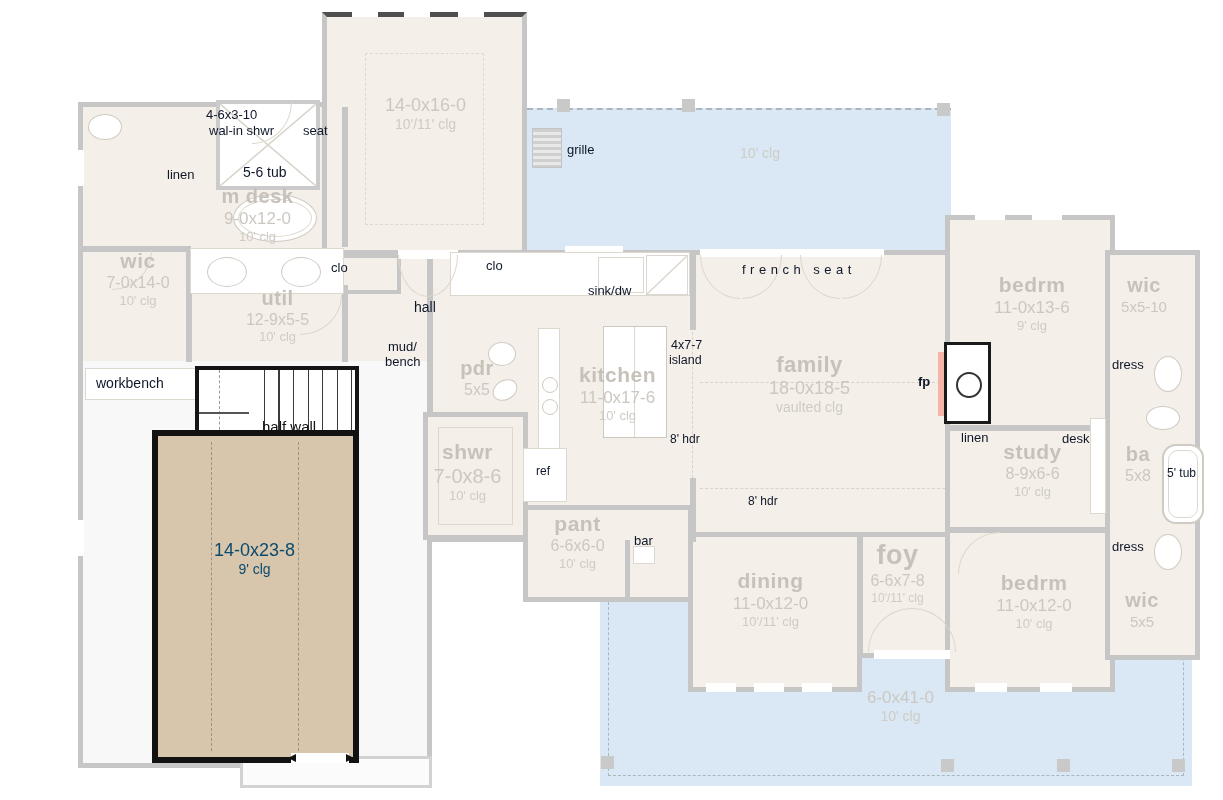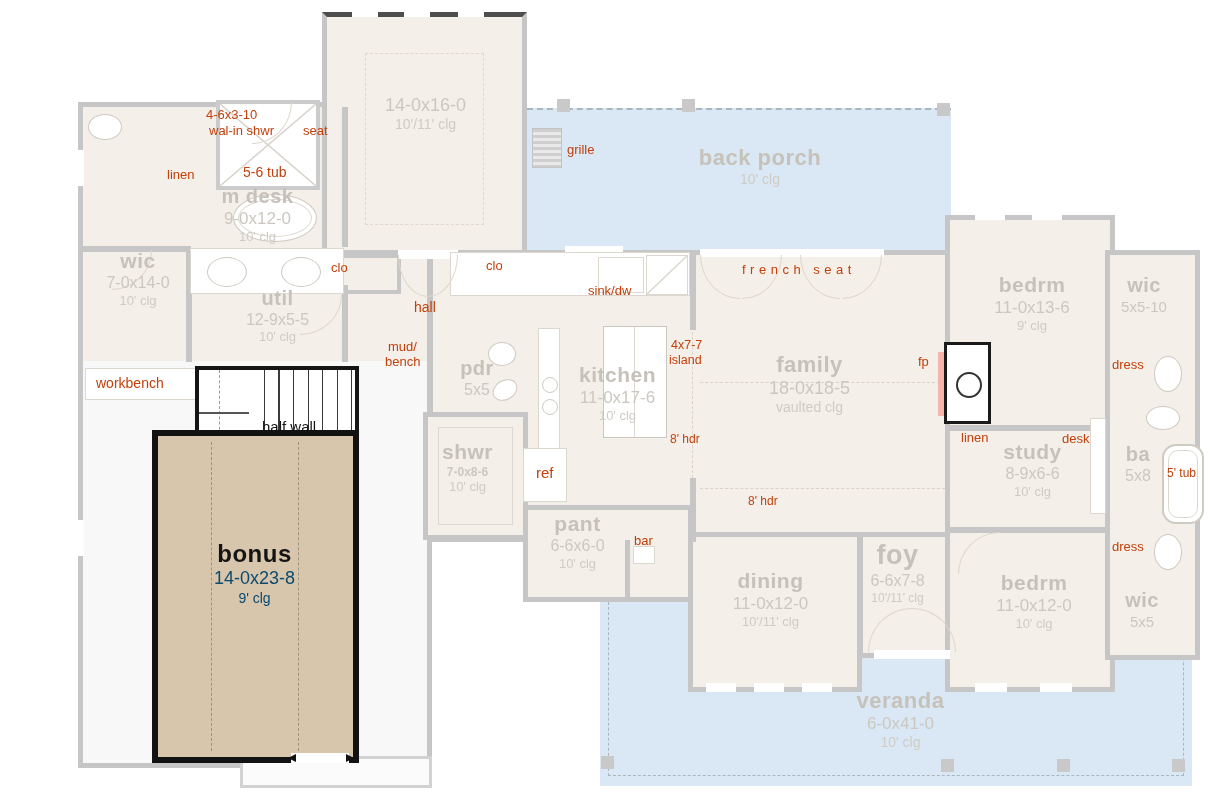--- a/index.html
+++ b/index.html
@@ -21,21 +21,21 @@
   .arc{border:0 solid #ddd6cb;background:transparent;}
   .arc-dl{border-left:1.5px solid #ddd6cb;border-bottom:1.5px solid #ddd6cb;border-bottom-left-radius:100%;}
   .arc-dr{border-right:1.5px solid #ddd6cb;border-bottom:1.5px solid #ddd6cb;border-bottom-right-radius:100%;}
   .arc-ul{border-left:1.5px solid #ddd6cb;border-top:1.5px solid #ddd6cb;border-top-left-radius:100%;}
   .arc-ur{border-right:1.5px solid #ddd6cb;border-top:1.5px solid #ddd6cb;border-top-right-radius:100%;}
   
   .lbl{position:absolute;color:#c6c2ba;text-align:center;line-height:1.18;white-space:nowrap;}
   .lbl .nm{font-weight:bold;letter-spacing:.5px;}
   .lbl .dm{color:#ccc8c1;}
   .lbl .cl{color:#cfccc5;}
-  .sm{position:absolute;color:#c2410c;font-size:13px;white-space:nowrap;}
+  .sm{position:absolute;color:#0f172a;font-size:13px;white-space:nowrap;}
   .dark{color:#141414;}
   .dark .dm,.dark .cl{color:#0c4a6e;}
   
   #stairs{background:#ffffff;border:4px solid #151515;}
   #stairs .treads{position:absolute;left:52px;right:0;top:0;bottom:0;
      background:repeating-linear-gradient(90deg, transparent 0 13px, #3a3a3a 13px 14.5px);}
   #stairs .rail{position:absolute;left:20px;top:0;bottom:0;border-left:1px dashed #9a9a9a;}
   #bonus-room{background:#d7c5ac;border:6px solid #121212;}
   .bdash{position:absolute;top:6px;bottom:6px;border-left:1.5px dashed #9d9181;}
   .tri{width:0;height:0;position:absolute;}
@@ -187,46 +187,44 @@
     <div style="position:absolute;left:133px;bottom:-6px;width:58px;height:10px;background:#fff;"></div>
     <div class="tri" style="left:130px;bottom:-5px;border-top:4px solid transparent;border-bottom:4px solid transparent;border-right:8px solid #121212;"></div>
     <div class="tri" style="left:188px;bottom:-5px;border-top:4px solid transparent;border-bottom:4px solid transparent;border-left:8px solid #121212;"></div>
   </div>
 
   <div class="lbl" style="left:338px;top:95px;width:175px;">
     <div class="dm" style="font-size:18px;">14-0x16-0</div>
     <div class="cl" style="font-size:14px;">10'/11' clg</div>
   </div>
   <div class="lbl" style="left:655px;top:145px;width:210px;">
-    <div class="nm" style="font-size:22px;">back porch</div>
     <div class="cl" style="font-size:14px;">10' clg</div>
   </div>
   <div class="lbl" style="left:200px;top:185px;width:115px;">
     <div class="nm" style="font-size:20px;">m desk</div>
     <div class="dm" style="font-size:17px;">9-0x12-0</div>
     <div class="cl" style="font-size:13px;">10' clg</div>
   </div>
   <div class="lbl" style="left:88px;top:249px;width:100px;">
     <div class="nm" style="font-size:21px;">wic</div>
     <div class="dm" style="font-size:16px;">7-0x14-0</div>
     <div class="cl" style="font-size:13px;">10' clg</div>
   </div>
   <div class="lbl" style="left:225px;top:287px;width:105px;">
     <div class="nm" style="font-size:20px;">util</div>
     <div class="dm" style="font-size:16px;">12-9x5-5</div>
     <div class="cl" style="font-size:13px;">10' clg</div>
   </div>
   <div class="lbl dark" style="left:182px;top:540px;width:145px;">
-    <div class="nm" style="font-size:24px;">bonus</div>
     <div class="dm" style="font-size:18px;">14-0x23-8</div>
     <div class="cl" style="font-size:14px;">9' clg</div>
   </div>
   <div class="lbl" style="left:415px;top:440px;width:105px;">
     <div class="nm" style="font-size:21px;">shwr</div>
-    <div class="dm" style="font-size:12px;font-weight:bold;">7-0x8-6</div>
+    <div class="dm" style="font-size:20px;">7-0x8-6</div>
     <div class="cl" style="font-size:13px;">10' clg</div>
   </div>
   <div class="lbl" style="left:437px;top:357px;width:80px;">
     <div class="nm" style="font-size:20px;">pdr</div>
     <div class="dm" style="font-size:16px;">5x5</div>
   </div>
   <div class="lbl" style="left:550px;top:363px;width:135px;">
     <div class="nm" style="font-size:21px;">kitchen</div>
     <div class="dm" style="font-size:17px;">11-0x17-6</div>
     <div class="cl" style="font-size:13px;">10' clg</div>
@@ -272,21 +270,20 @@
   </div>
   <div class="lbl" style="left:1103px;top:274px;width:82px;">
     <div class="nm" style="font-size:20px;">wic</div>
     <div class="dm" style="font-size:15px;">5x5-10</div>
   </div>
   <div class="lbl" style="left:1106px;top:589px;width:72px;">
     <div class="nm" style="font-size:20px;">wic</div>
     <div class="dm" style="font-size:15px;">5x5</div>
   </div>
   <div class="lbl" style="left:818px;top:688px;width:165px;">
-    <div class="nm" style="font-size:22px;">veranda</div>
     <div class="dm" style="font-size:17px;">6-0x41-0</div>
     <div class="cl" style="font-size:14px;">10' clg</div>
   </div>
 
   <div class="sm" style="left:206px;top:107px;">4-6x3-10</div>
   <div class="sm" style="left:209px;top:123px;">wal-in shwr</div>
   <div class="sm" style="left:303px;top:123px;">seat</div>
   <div class="sm" style="left:243px;top:164px;font-size:14px;">5-6 tub</div>
   <div class="sm" style="left:167px;top:167px;">linen</div>
   <div class="sm" style="left:331px;top:260px;">clo</div>
@@ -295,23 +292,23 @@
   <div class="sm" style="left:96px;top:375px;font-size:14px;">workbench</div>
   <div class="sm dark" style="left:262px;top:418px;font-size:15px;">half wall</div>
   <div class="sm" style="left:388px;top:339px;">mud/</div>
   <div class="sm" style="left:385px;top:354px;">bench</div>
   <div class="sm" style="left:588px;top:283px;">sink/dw</div>
   <div class="sm" style="left:671px;top:338px;font-size:12.5px;">4x7-7</div>
   <div class="sm" style="left:669px;top:353px;font-size:12.5px;">island</div>
   <div class="sm" style="left:742px;top:262px;letter-spacing:4.5px;">french seat</div>
   <div class="sm" style="left:670px;top:432px;font-size:12px;">8' hdr</div>
   <div class="sm" style="left:748px;top:494px;font-size:12px;">8' hdr</div>
-  <div class="sm" style="left:918px;top:354px;">fp</div>
+  <div class="sm" style="left:918px;top:374px;font-weight:bold;">fp</div>
   <div class="sm" style="left:961px;top:430px;">linen</div>
   <div class="sm" style="left:567px;top:142px;">grille</div>
-  <div class="sm" style="left:536px;top:464px;font-size:15px;">ref</div>
+  <div class="sm" style="left:536px;top:464px;font-size:12px;">ref</div>
   <div class="sm" style="left:634px;top:533px;">bar</div>
   <div class="sm" style="left:1062px;top:431px;">desk</div>
   <div class="sm" style="left:1112px;top:357px;">dress</div>
   <div class="sm" style="left:1112px;top:539px;">dress</div>
   <div class="sm" style="left:1167px;top:466px;font-size:12px;">5' tub</div>
 
 </div>
 
 </body></html>

